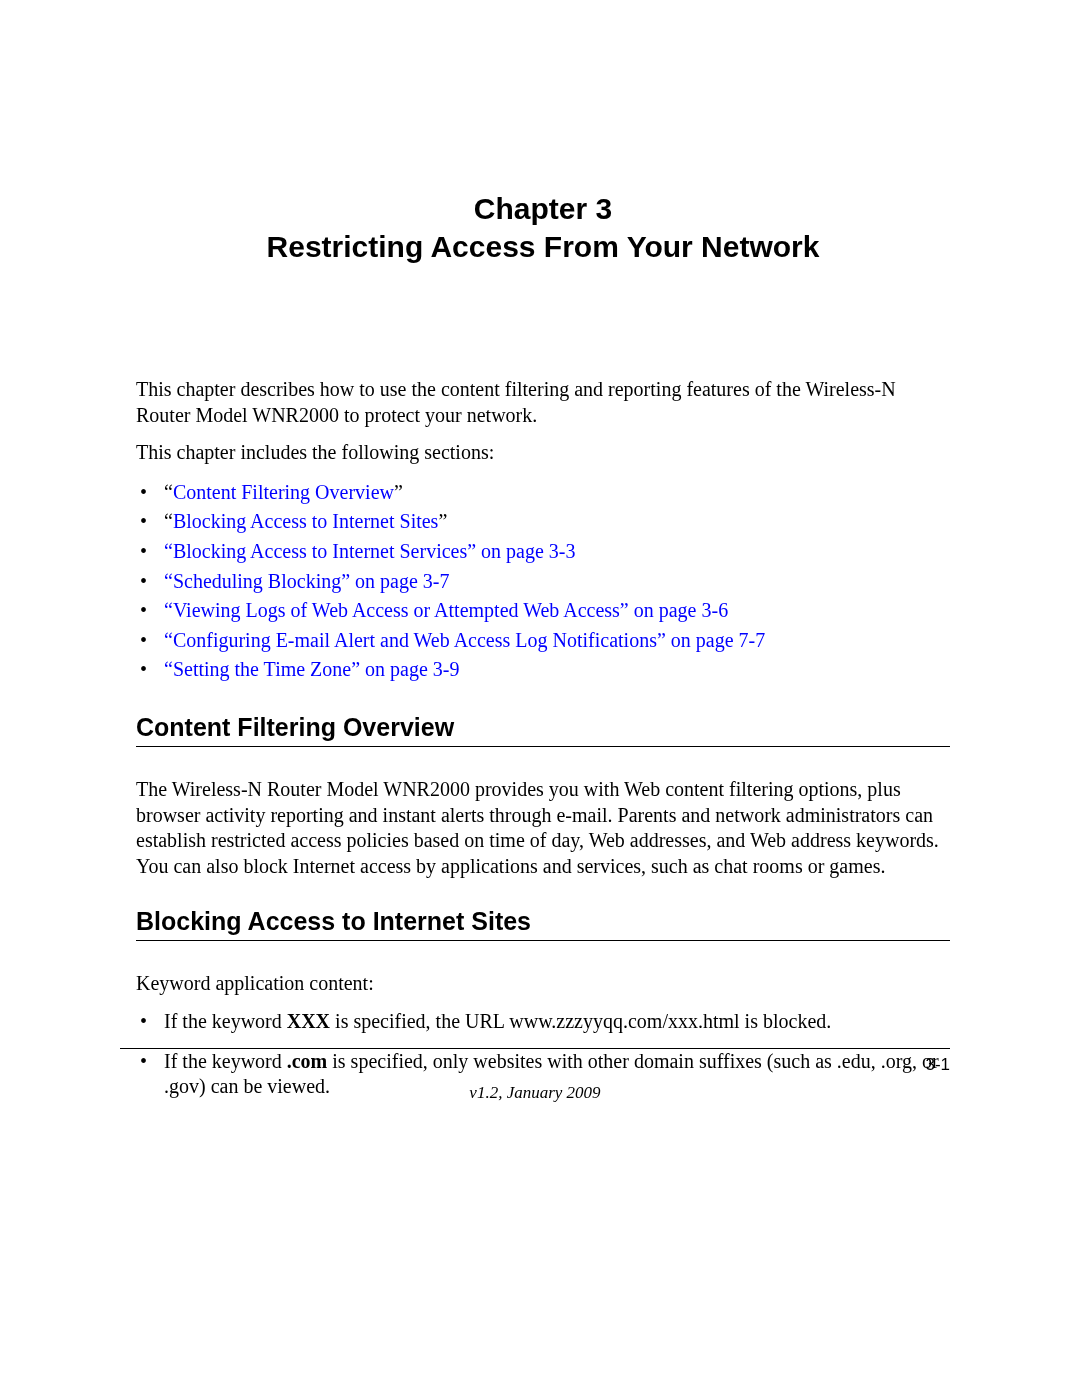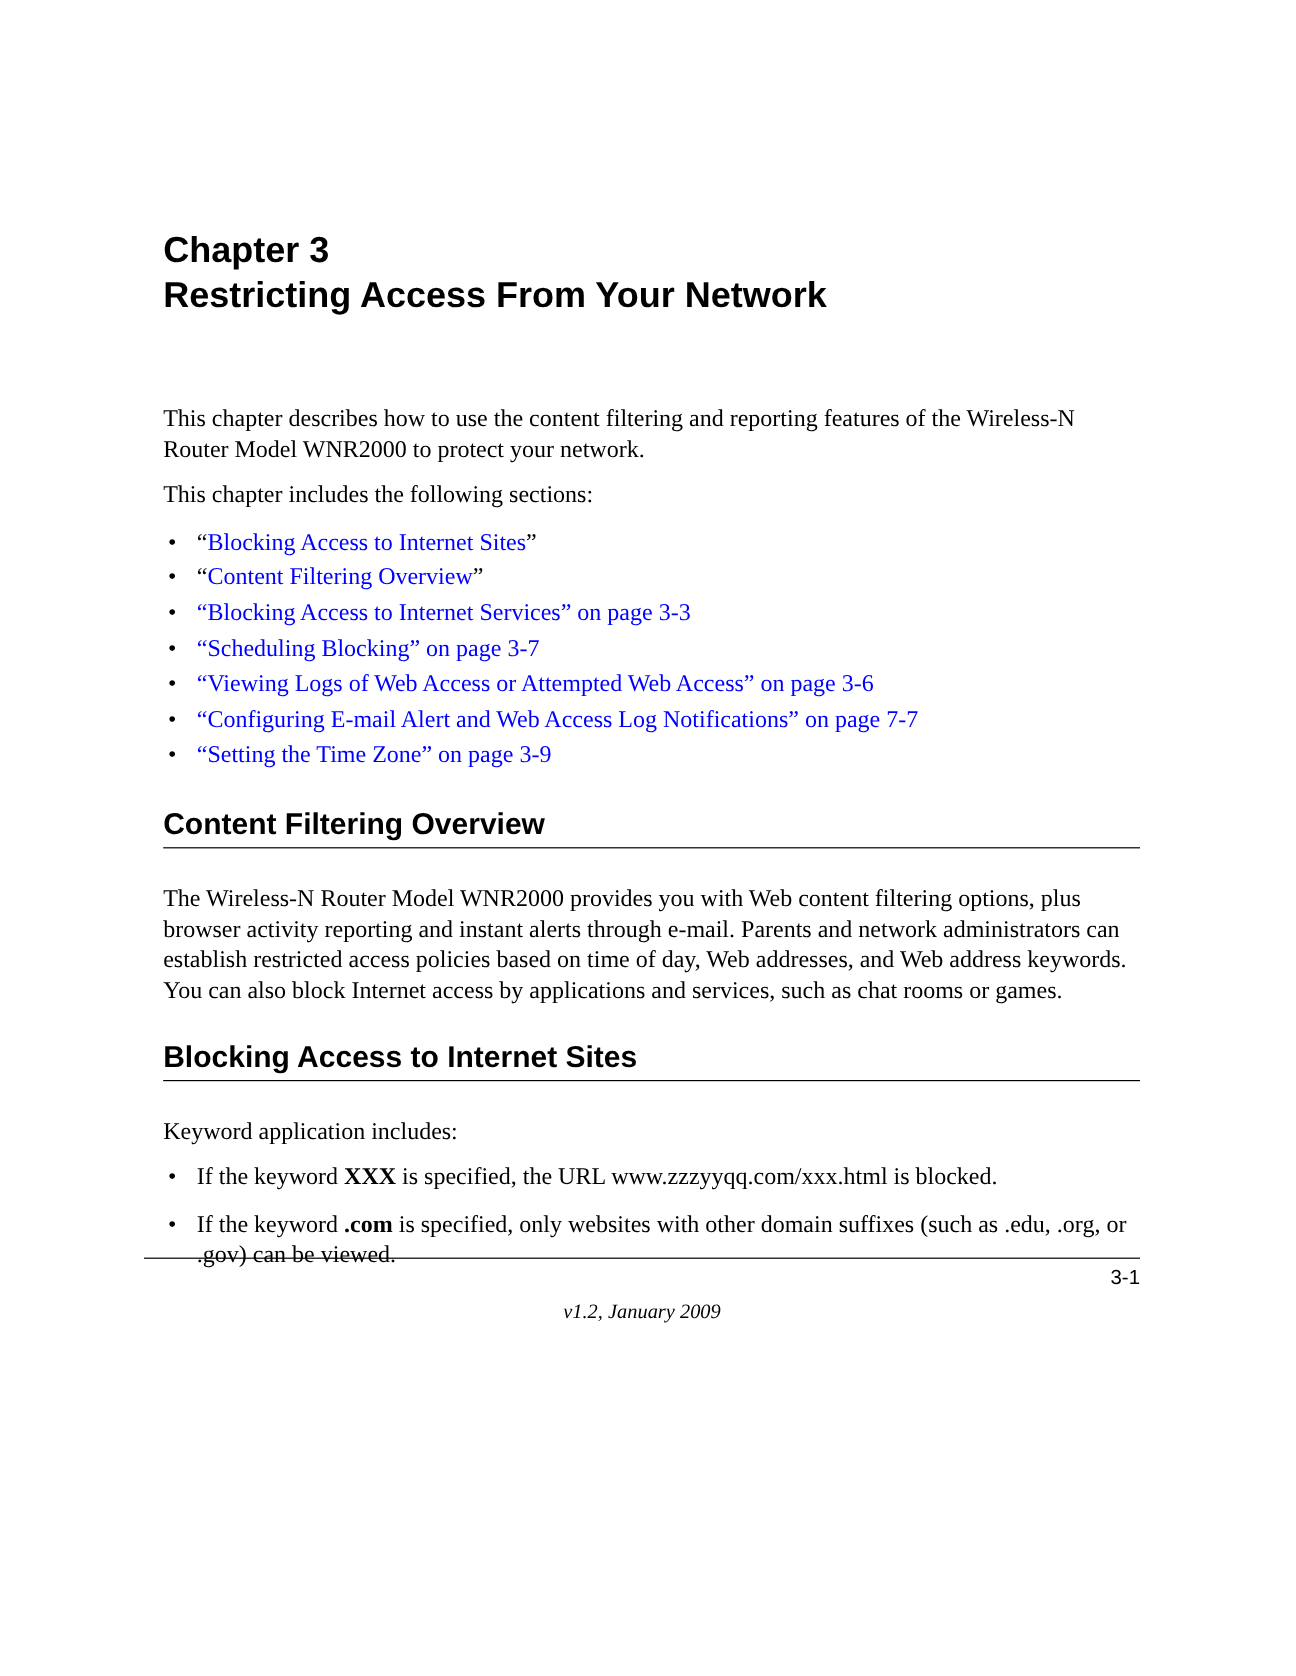--- a/index.html
+++ b/index.html
@@ -10,24 +10,24 @@
     width: 1080px;
     height: 1397px;
     overflow: hidden;
   }
   .page {
     box-sizing: border-box;
     padding: 190px 130px 0 136px;
     color: #000;
   }
   .chapter-header {
-    text-align: left;
+    text-align: center;
     font-family: Helvetica, Arial, sans-serif;
     font-weight: 700;
-    margin-bottom: 72px;
+    margin-bottom: 112px;
   }
   .chapter-label {
     font-size: 30px;
     line-height: 1.25;
   }
   .chapter-title {
     font-size: 30px;
     line-height: 1.25;
   }
   .body-text {
@@ -113,24 +113,24 @@
   <div class="chapter-header">
     <div class="chapter-label">Chapter 3</div>
     <div class="chapter-title">Restricting Access From Your Network</div>
   </div>
 
   <p class="body-text">This chapter describes how to use the content filtering and reporting features of the Wireless-N Router Model WNR2000  to protect your network.</p>
   <p class="body-text">This chapter includes the following sections:</p>
 
   <ul class="toc">
     <li>
-      <span>“</span><span class="link">Blocking Access to Internet Sites</span><span>”</span>
+      <span>“</span><span class="link">Content Filtering Overview</span><span>”</span>
     </li>
     <li>
-      <span>“</span><span class="link">Content Filtering Overview</span><span>”</span>
+      <span>“</span><span class="link">Blocking Access to Internet Sites</span><span>”</span>
     </li>
     <li>
       <span class="link">“Blocking Access to Internet Services” on page 3-3</span>
     </li>
     <li>
       <span class="link">“Scheduling Blocking” on page 3-7</span>
     </li>
     <li>
       <span class="link">“Viewing Logs of Web Access or Attempted Web Access” on page 3-6</span>
     </li>
@@ -139,21 +139,21 @@
     </li>
     <li>
       <span class="link">“Setting the Time Zone” on page 3-9</span>
     </li>
   </ul>
 
   <div class="section-heading">Content Filtering Overview</div>
   <p class="body-text">The Wireless-N Router Model WNR2000  provides you with Web content filtering options, plus browser activity reporting and instant alerts through e-mail. Parents and network administrators can establish restricted access policies based on time of day, Web addresses, and Web address keywords. You can also block Internet access by applications and services, such as chat rooms or games.</p>
 
   <div class="section-heading">Blocking Access to Internet Sites</div>
-  <p class="body-text">Keyword application includes:</p>
+  <p class="body-text">Keyword application content:</p>
 
   <ul class="examples">
     <li>
       <span>If the keyword </span><span class="bold">XXX</span><span> is specified, the URL www.zzzyyqq.com/xxx.html is blocked.</span>
     </li>
     <li>
       <span>If the keyword </span><span class="bold">.com</span><span> is specified, only websites with other domain suffixes (such as .edu, .org, or .gov) can be viewed.</span>
     </li>
   </ul>
 

